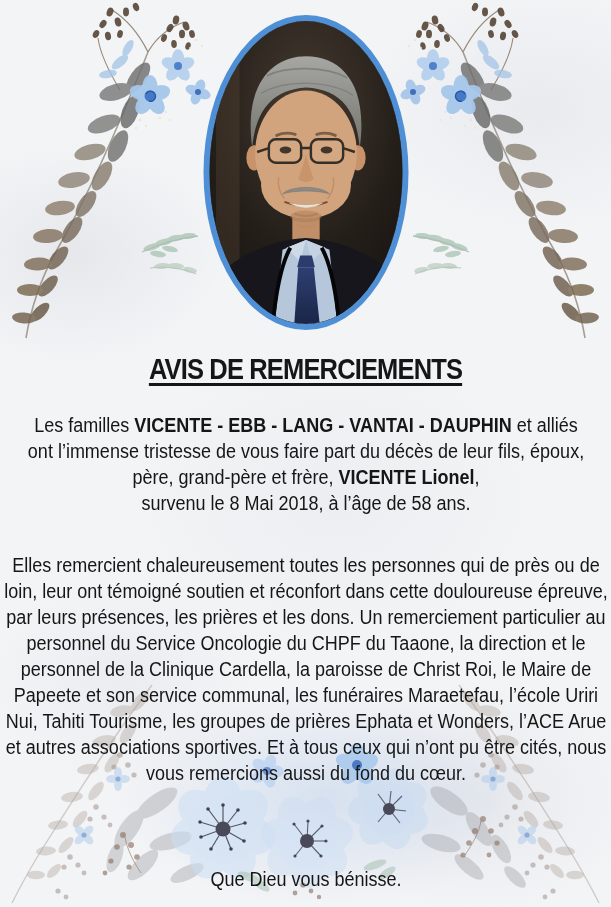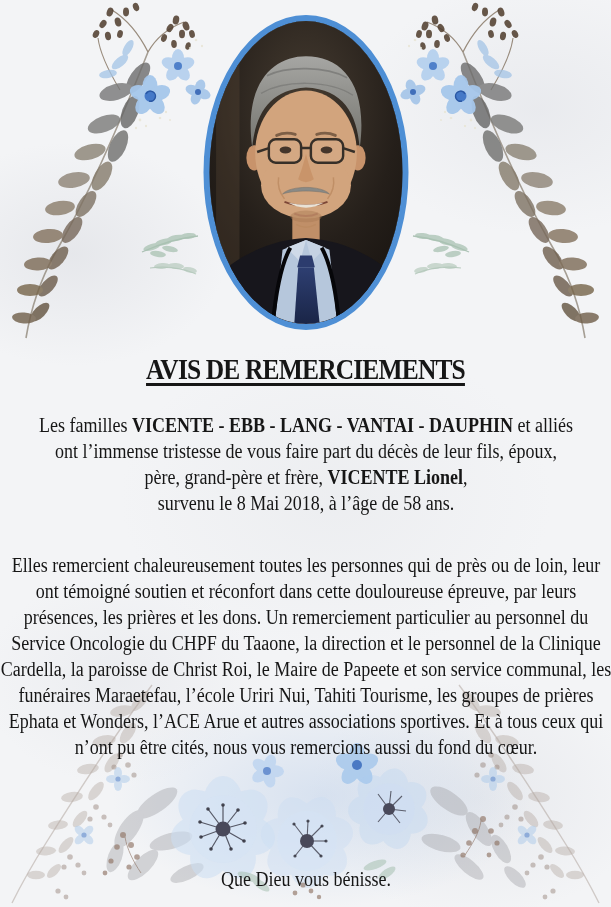--- a/index.html
+++ b/index.html
@@ -5,21 +5,21 @@
   html,body{margin:0;padding:0;background:#ddd;}
   .page{
     position:relative;width:611px;height:907px;overflow:hidden;
     background-color:#f3f4f6;
     background-image:
       radial-gradient(ellipse 220px 160px at 12% 28%, rgba(214,216,222,.45), transparent 70%),
       radial-gradient(ellipse 260px 180px at 88% 12%, rgba(218,220,226,.4), transparent 70%),
       radial-gradient(ellipse 300px 220px at 55% 55%, rgba(224,226,230,.35), transparent 72%),
       radial-gradient(ellipse 240px 170px at 78% 88%, rgba(214,217,224,.4), transparent 70%),
       radial-gradient(ellipse 200px 150px at 20% 75%, rgba(220,222,228,.35), transparent 70%);
-    font-family:Liberation Serif, serif;
+    font-family:Liberation Sans, sans-serif;
     color:#161616;
   }
   .wash{position:absolute;z-index:0;pointer-events:none;}
   .wash-bottom{left:112px;top:686px;width:420px;height:221px;
     background:radial-gradient(closest-side, rgba(177,200,231,.42), rgba(177,200,231,0));}
   .decor{position:absolute;z-index:1;pointer-events:none;}
   .tl{left:0;top:0;width:250px;height:345px;}
   .tr{right:0;top:0;width:250px;height:345px;}
   .bl{left:0;top:667px;width:170px;height:240px;}
   .br{right:0;top:667px;width:170px;height:240px;}

